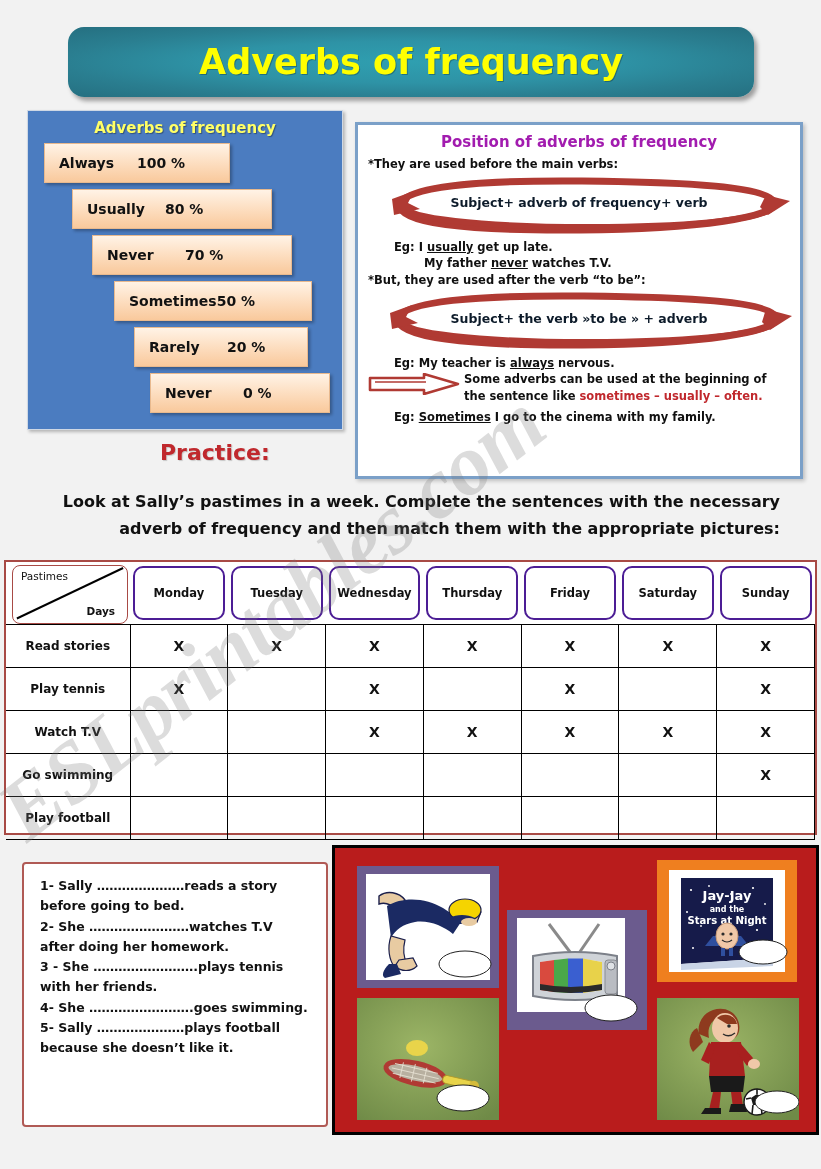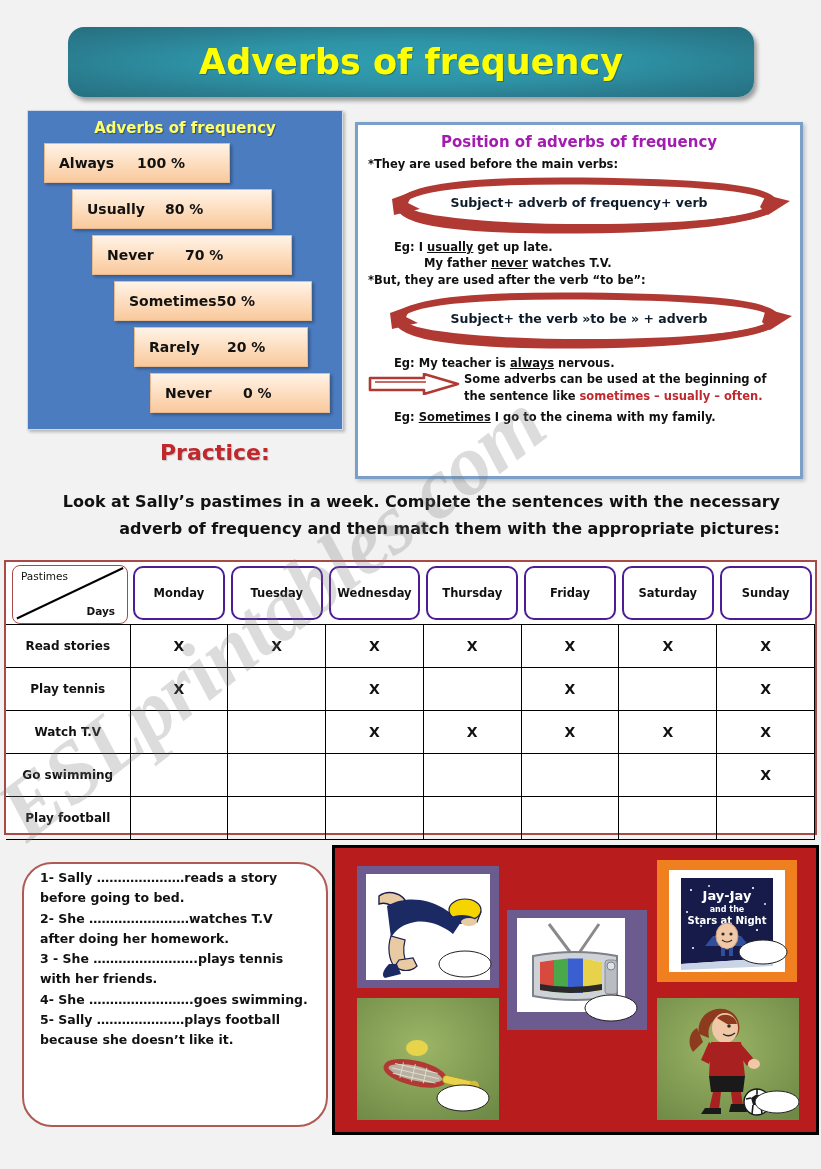--- a/index.html
+++ b/index.html
@@ -185,23 +185,23 @@
     text-align:left; padding-left: 10px;
     font-size: 12px; font-weight:bold; color:#111;
     border-left: none !important;
   }
   td.cellx { font-size: 14px; font-weight:bold; color:#111; }
   tbody tr { height: 43px; }
 
   
   #sentences {
     position:absolute; left:22px; top:862px; width:306px; height:265px;
-    border: 2px solid #b05a55; border-radius: 30px;
+    border: 2px solid #b05a55; border-radius: 4px;
     background:#ffffff;
-    padding: 4px 16px;
+    padding: 12px 16px;
     z-index: 6;
   }
   #sentences p {
     margin: 0;
     font-family:"DejaVu Sans", sans-serif;
     font-size: 12.5px; font-weight:bold; color:#111;
     line-height: 1.62;
   }
 
   

